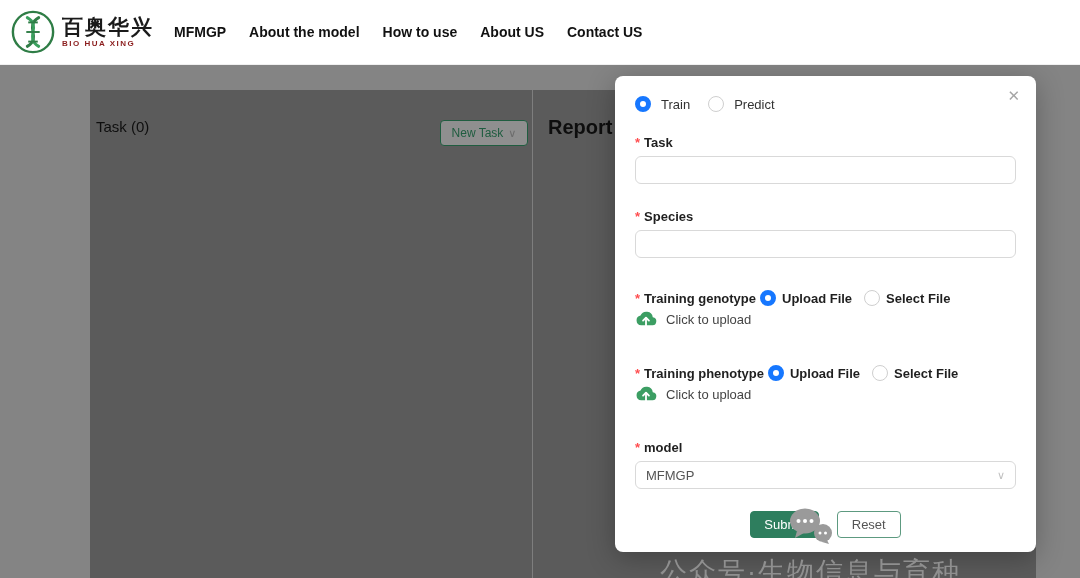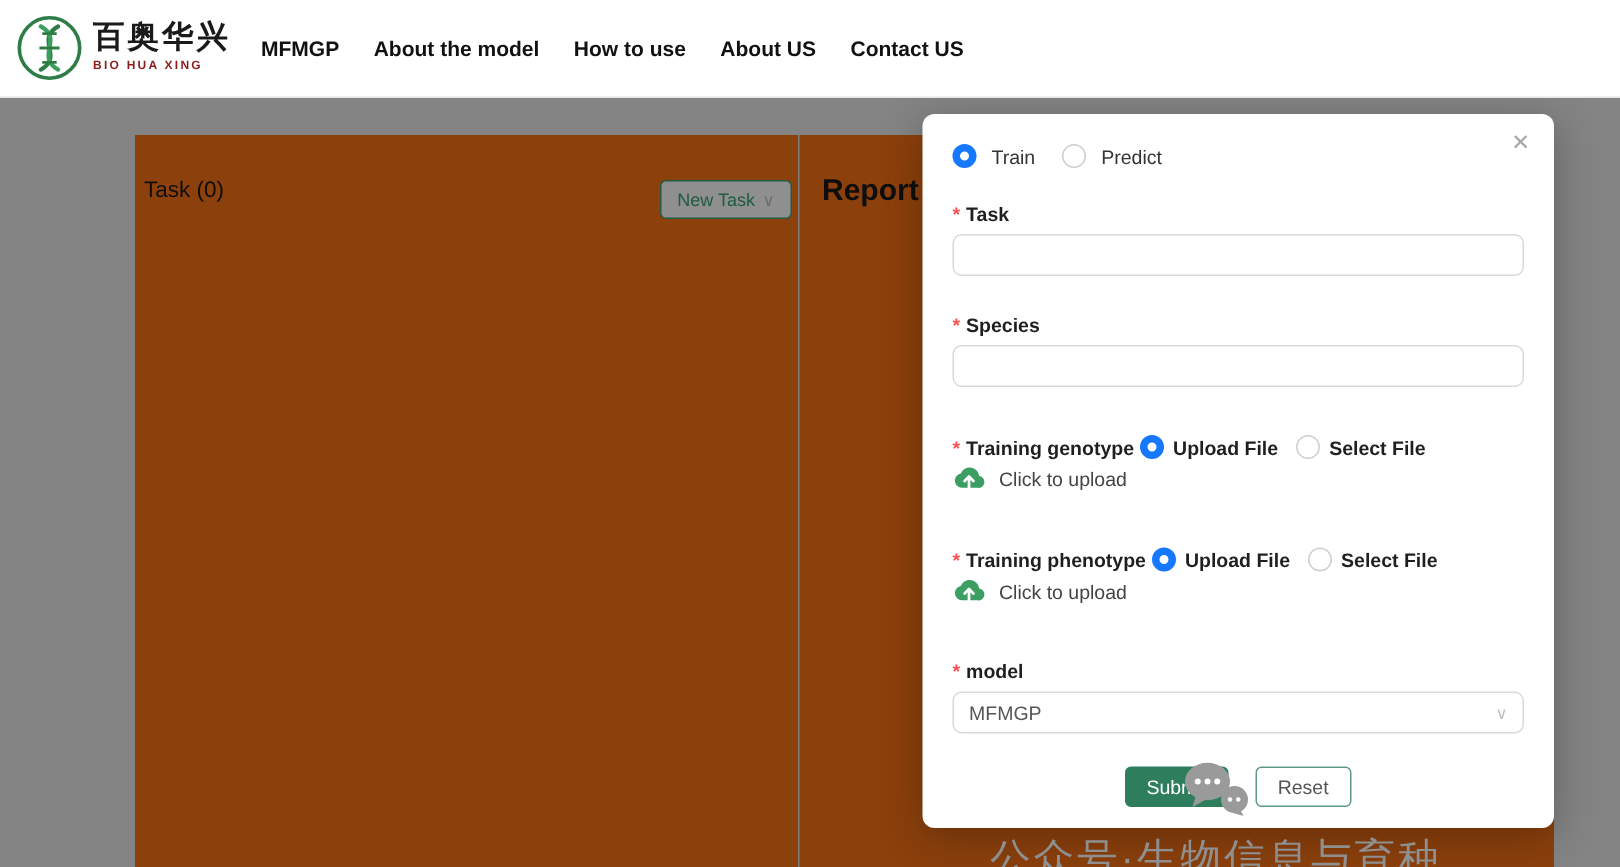--- a/index.html
+++ b/index.html
@@ -4,28 +4,28 @@
 <style>
   * { margin:0; padding:0; box-sizing:border-box; }
   html,body { width:1080px; height:578px; overflow:hidden; background:#fff;
     font-family:"Liberation Sans","DejaVu Sans",sans-serif; }
 
   
   .header { position:absolute; left:0; top:0; width:1080px; height:65px; background:#fff;
     display:flex; align-items:center; padding-left:10px; border-bottom:1px solid #f0f0f0; z-index:50; }
   .logo { display:flex; align-items:center; gap:6px; cursor:pointer; }
   .logo-text { display:flex; flex-direction:column; line-height:1.05; }
-  .logo-title { font-family:Liberation Mono, monospace; font-size:21px; font-weight:bold; color:#1a1a1a; letter-spacing:2px; }
+  .logo-title { font-family:Liberation Sans, sans-serif; font-size:21px; font-weight:bold; color:#1a1a1a; letter-spacing:2px; }
   .logo-sub { font-size:8px; color:#8b1d1d; letter-spacing:1.5px; font-weight:bold; margin-top:2px; }
   .nav { display:flex; align-items:center; gap:23px; margin-left:20px; }
   .nav-item { font-size:14px; font-weight:bold; color:#111; text-decoration:none; cursor:pointer; white-space:nowrap; }
 
   
   .content { position:absolute; left:0; top:65px; width:1080px; height:513px; background:#ececec; z-index:1; }
-  .card { position:absolute; left:90px; top:25px; width:946px; height:488px; background:#f97316; }
+  .card { position:absolute; left:90px; top:25px; width:946px; height:488px; background:#a3a3a3; }
   .task-title { position:absolute; left:6px; top:28px; font-size:15px; color:#1a1a1a; }
   .new-task-btn { position:absolute; left:350px; top:30px; width:88px; height:26px;
     background:#fff; border:1px solid #3aa673; border-radius:4px; color:#3aa673;
     font-size:12px; display:flex; align-items:center; justify-content:center; gap:5px; cursor:pointer; }
   .panel-divider { position:absolute; left:442px; top:0; width:1px; height:488px; background:#e0e0e0; }
   .report-title { position:absolute; left:458px; top:26px; font-size:20px; font-weight:bold; color:#1a1a1a; }
 
   
   .overlay { position:absolute; left:0; top:65px; width:1080px; height:513px; background:rgba(0,0,0,0.44); z-index:10; }
 

